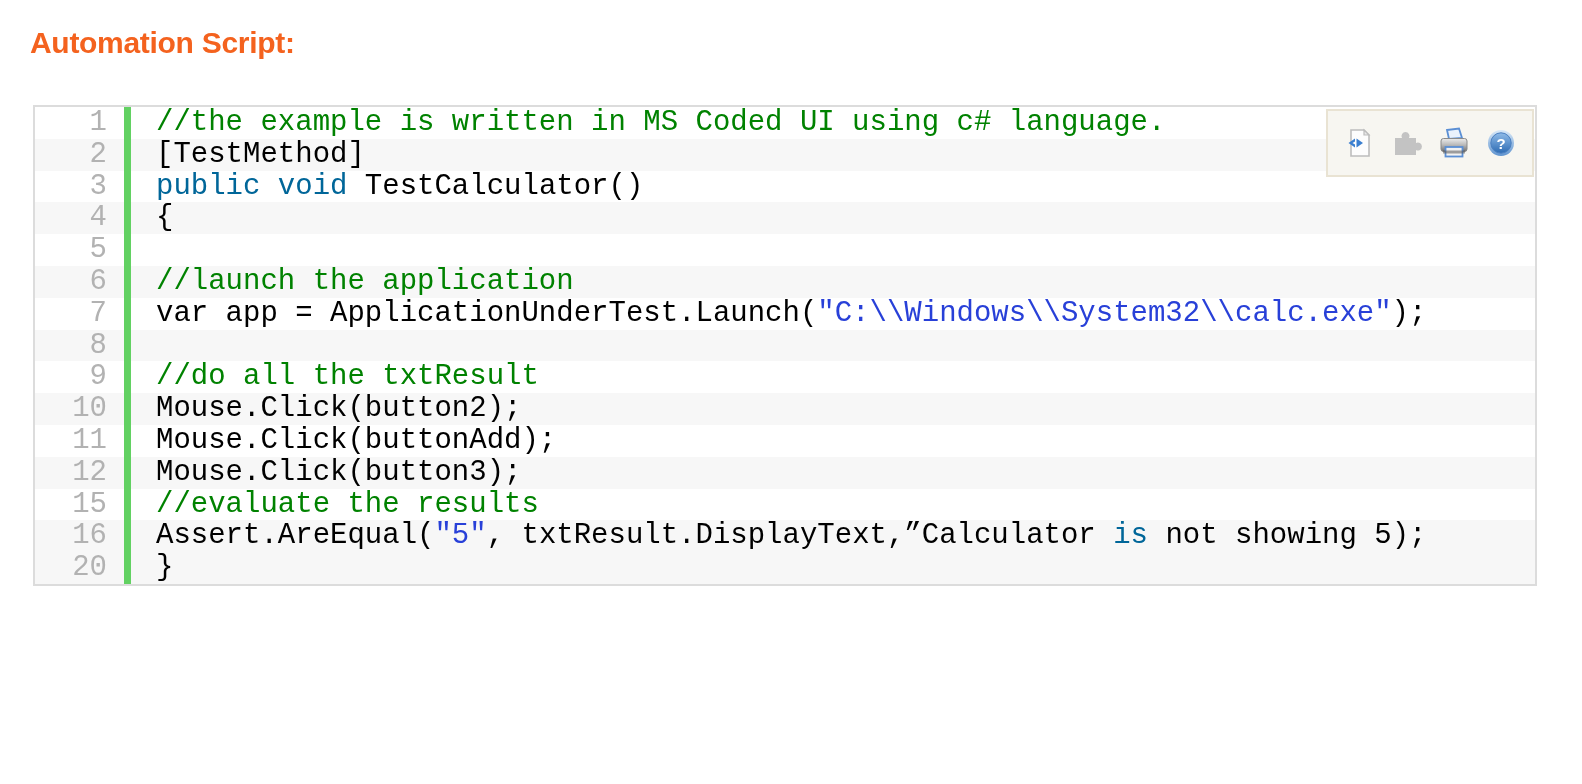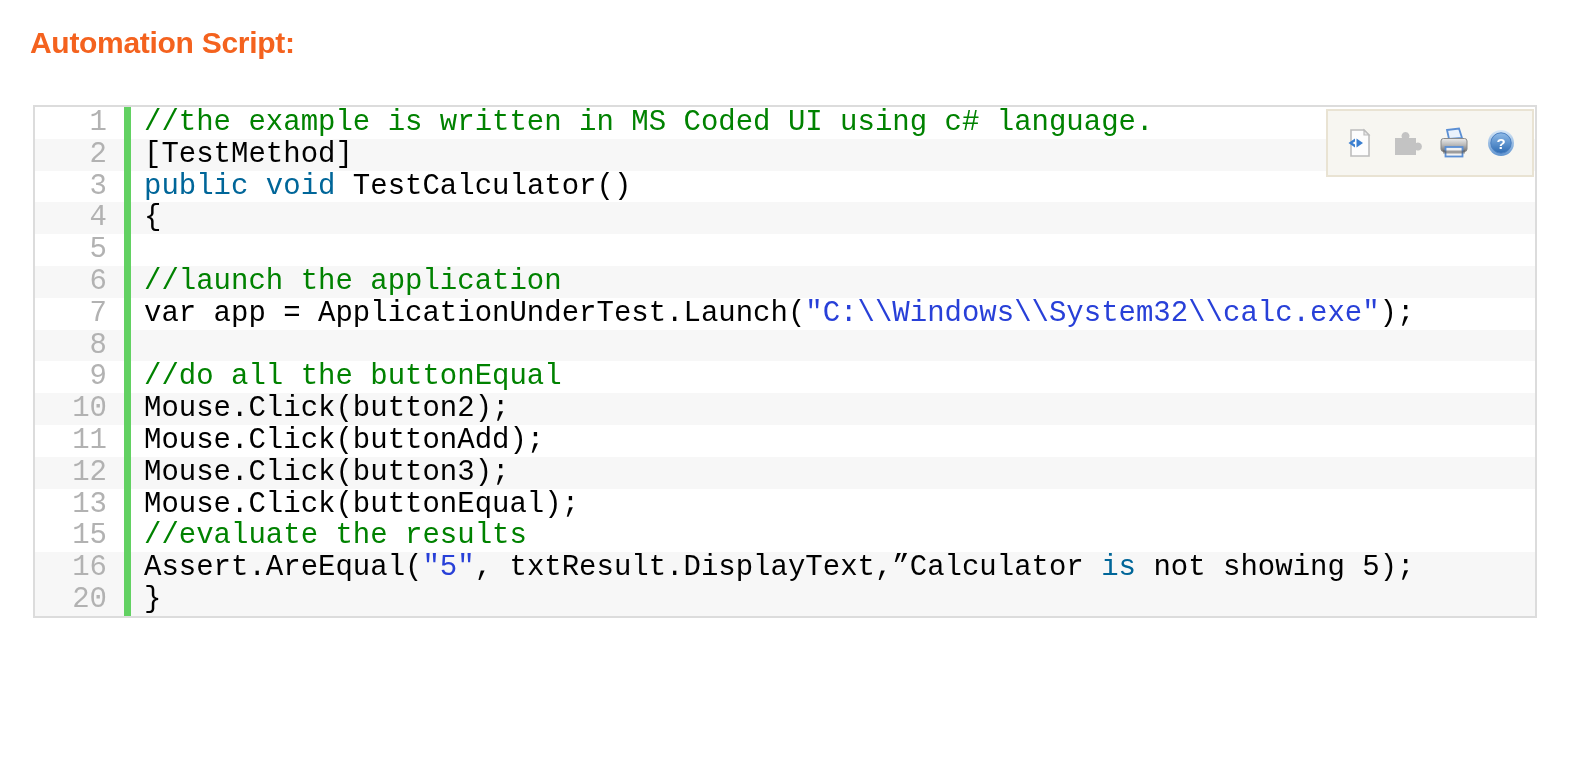--- a/index.html
+++ b/index.html
@@ -29,21 +29,21 @@
     font-family:"Liberation Mono","DejaVu Sans Mono",monospace;
     font-size:29px;
   }
   .row{display:flex;height:var(--row-h);line-height:var(--row-h);background:#ffffff;}
   .row.alt{background:var(--c-alt);}
   .ln{
     flex:none;width:89px;text-align:right;padding-right:17px;
     color:var(--c-linenum);user-select:none;
   }
   .bar{flex:none;width:7px;background:var(--c-bar);}
-  .code{flex:1;padding-left:13px;white-space:pre;overflow:hidden;color:#000;}
+  .code{flex:1;padding-left:25px;white-space:pre;overflow:hidden;color:#000;}
   .tk{color:var(--c-keyword);font-weight:normal;}
   .tc{color:var(--c-comment);}
   .ts{color:var(--c-string);}
   .toolbar{
     position:absolute;top:2px;right:1px;width:208px;height:68px;
     background:#F7F6F1;border:2px solid #E9E3D3;
     display:flex;align-items:center;justify-content:space-evenly;
   }
   .tb-btn{width:34px;height:34px;display:flex;align-items:center;justify-content:center;cursor:pointer;}
   .tb-btn svg{display:block;}
@@ -93,41 +93,36 @@
           <span class="code"><span class="tp">var app = ApplicationUnderTest.Launch(</span><span class="ts">"C:\\Windows\\System32\\calc.exe"</span><span class="tp">);</span></span>
         </div>
         <div class="row alt">
           <span class="ln">8</span>
           <span class="bar"></span>
           <span class="code"></span>
         </div>
         <div class="row">
           <span class="ln">9</span>
           <span class="bar"></span>
-          <span class="code"><span class="tc">//do all the buttonEqual</span></span>
+          <span class="code"><span class="tc">//do all the txtResult</span></span>
         </div>
         <div class="row alt">
           <span class="ln">10</span>
           <span class="bar"></span>
           <span class="code"><span class="tp">Mouse.Click(button2);</span></span>
         </div>
         <div class="row">
           <span class="ln">11</span>
           <span class="bar"></span>
           <span class="code"><span class="tp">Mouse.Click(buttonAdd);</span></span>
         </div>
         <div class="row alt">
           <span class="ln">12</span>
           <span class="bar"></span>
           <span class="code"><span class="tp">Mouse.Click(button3);</span></span>
-        </div>
-        <div class="row">
-          <span class="ln">13</span>
-          <span class="bar"></span>
-          <span class="code"><span class="tp">Mouse.Click(buttonEqual);</span></span>
         </div>
         <div class="row">
           <span class="ln">15</span>
           <span class="bar"></span>
           <span class="code"><span class="tc">//evaluate the results</span></span>
         </div>
         <div class="row alt">
           <span class="ln">16</span>
           <span class="bar"></span>
           <span class="code"><span class="tp">Assert.AreEqual(</span><span class="ts">"5"</span><span class="tp">, txtResult.DisplayText,”Calculator </span><span class="tk">is</span><span class="tp"> not showing 5);</span></span>

